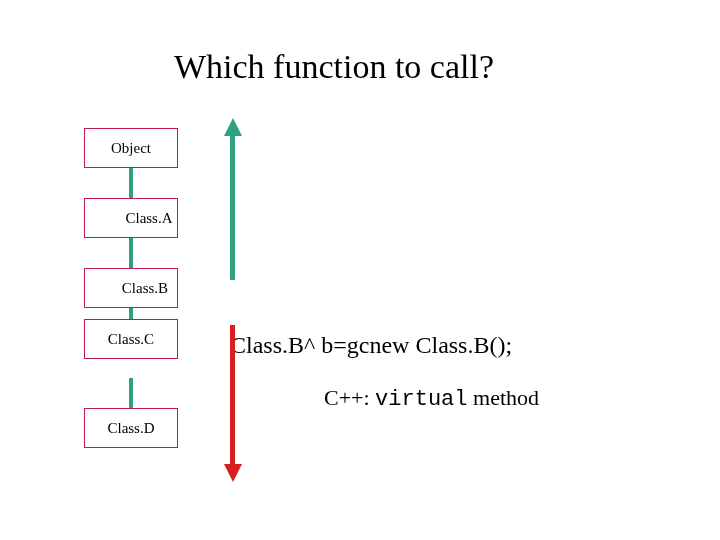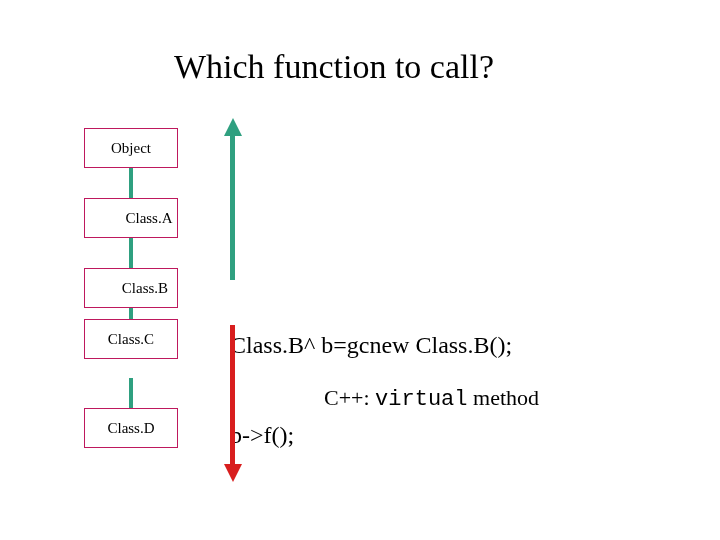--- a/index.html
+++ b/index.html
@@ -90,21 +90,20 @@
 
 <div class="class-box" style="left:84px; top:408px;align-items:center;">
   <span>Class.D</span>
 </div>
 
 <div class="arrow-shaft" style="left:230px; top:135px; height:145px; background:#2fa080;"></div>
 <div class="arrow-head" style="left:223.5px; top:118px; border-bottom:18px solid #2fa080;"></div>
 
 <div class="code-block" style="left:230px; top:270px;">
   <div>Class.B^ b=gcnew Class.B();</div>
-  <div>b-&gt;f();</div>
 </div>
 
 <div class="arrow-shaft" style="left:230px; top:325px; height:140px; background:#d81e1e;"></div>
 <div class="arrow-head" style="left:223.5px; top:464px; border-top:18px solid #d81e1e;"></div>
 
 <div class="virtual-line" style="left:300px; top:385px;margin-left:24px;">
   <span>C++: </span><span class="mono">virtual</span><span> method</span>
 </div>
 
 </body></html>

